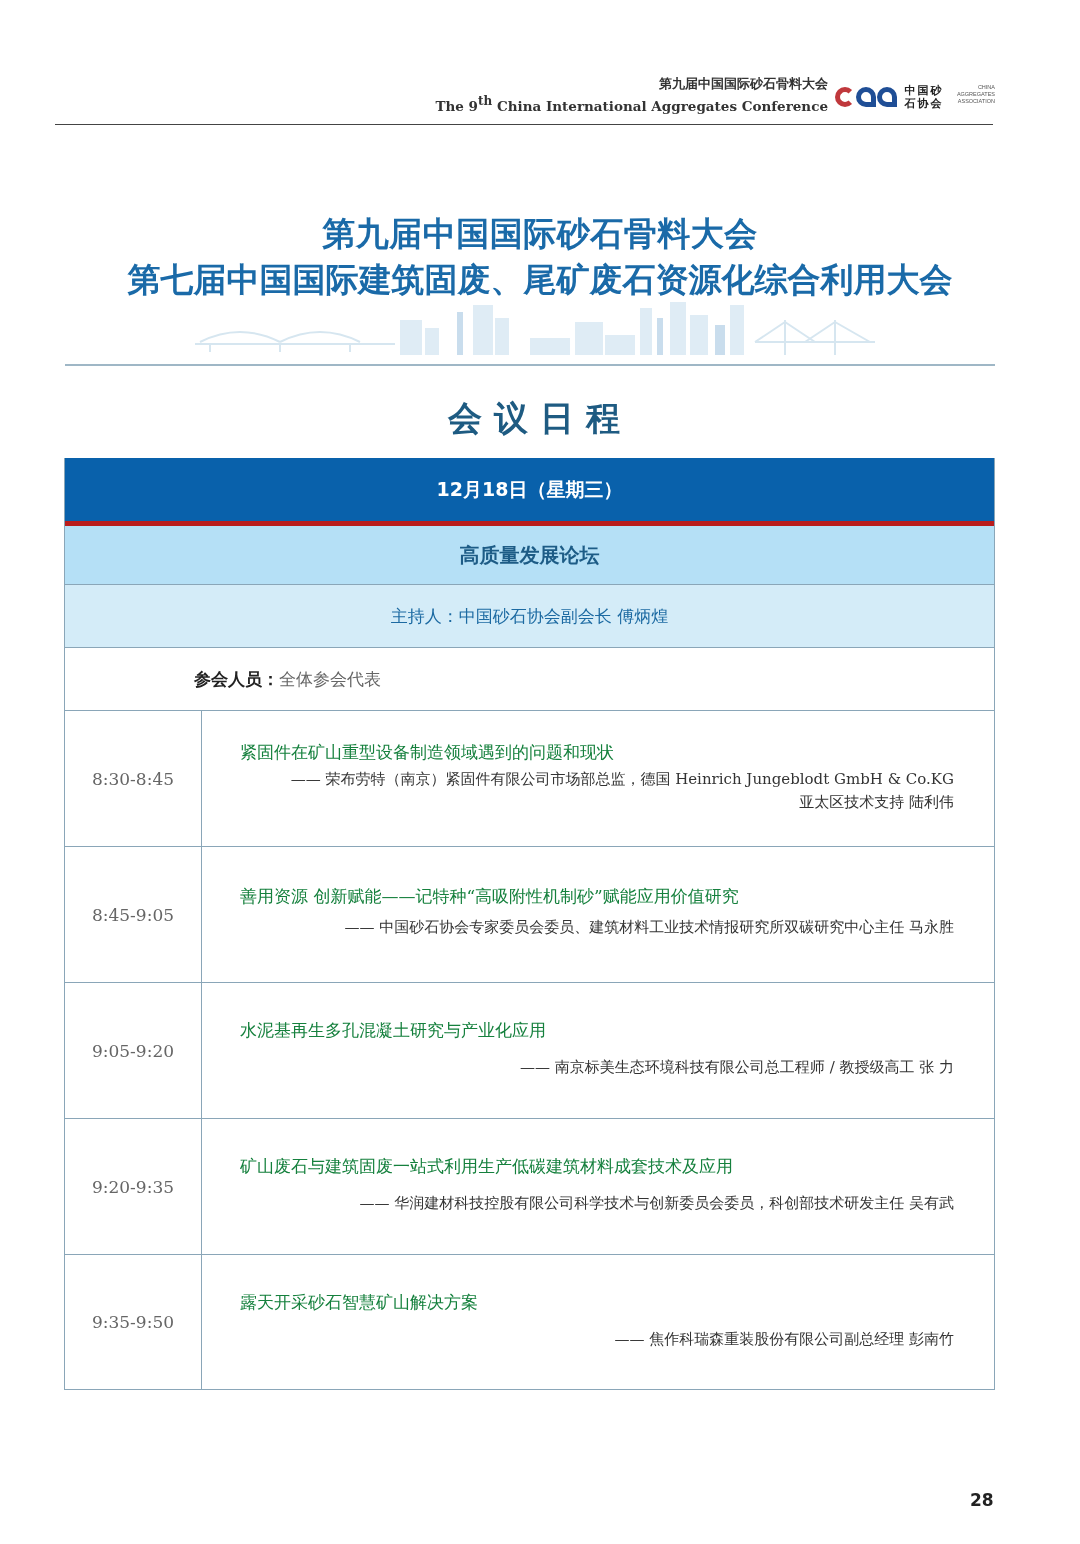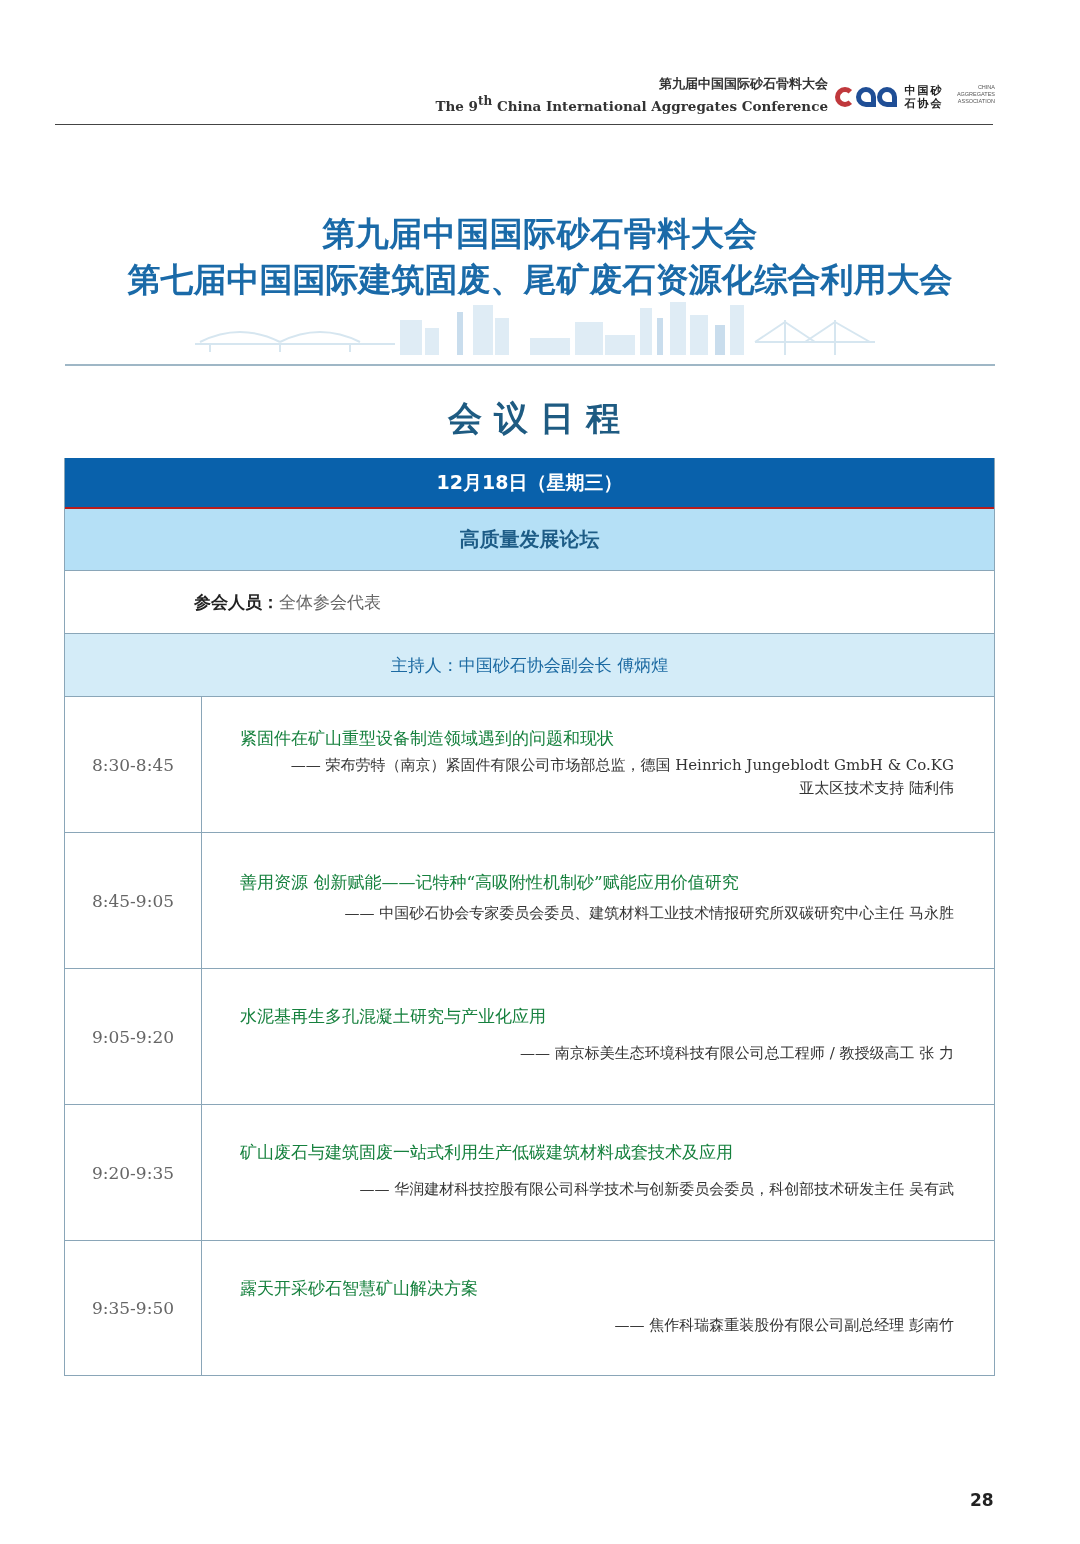--- a/index.html
+++ b/index.html
@@ -27,22 +27,22 @@
 
   
   .skyline { position: absolute; left: 195px; top: 300px; width: 680px; height: 62px; }
   .title-rule { position: absolute; left: 65px; top: 364px; width: 930px; height: 2px; background: #9fb7c6; }
 
   .agenda-title { position: absolute; top: 396px; left: 0; width: 1080px; text-align: center; font-family: "DejaVu Serif", serif; font-size: 34px; color: #1e5b82; letter-spacing: 12px; font-weight: bold; }
 
   
   .tbl { position: absolute; left: 64px; top: 458px; width: 931px; border: 1px solid #8aa6b8; border-top: none; }
   .row { border-top: 1px solid #8aa6b8; position: relative; }
-  .row-date { height: 49px; background: #0961ab; color: #ffffff; display: flex; align-items: center; justify-content: center; font-size: 19px; font-weight: bold; border-top: none; }
-  .row-forum { height: 63px; background: #b5e0f6; display: flex; align-items: center; justify-content: center; font-size: 20px; color: #1d5c86; font-weight: bold; border-top: 2px solid #b91c1c; }
+  .row-date { height: 63px; background: #0961ab; color: #ffffff; display: flex; align-items: center; justify-content: center; font-size: 19px; font-weight: bold; border-top: none; }
+  .row-forum { height: 63px; background: #b5e0f6; display: flex; align-items: center; justify-content: center; font-size: 20px; color: #1d5c86; font-weight: bold; border-top: 5px solid #b91c1c; }
   .row-info { height: 63px; display: flex; align-items: center; padding-left: 129px; font-size: 17px; color: #555; }
   .row-info .lbl { font-weight: bold; color: #222; }
   .row-info .val { color: #666; }
   .row-host { height: 63px; background: #d4ecf8; display: flex; align-items: center; justify-content: center; font-size: 17px; color: #1c6aa2; }
   .row-talk { height: 136px; display: flex; }
   .row-talk .time { width: 137px; border-right: 1px solid #8aa6b8; display: flex; align-items: center; justify-content: center; font-family: "DejaVu Serif", serif; font-size: 17px; color: #666; }
   .row-talk .body { flex: 1; padding: 28px 40px 0 38px; position: relative; }
   .row-talk .topic { font-family: "DejaVu Serif", serif; font-size: 17px; color: #15803d; line-height: 26px; }
   .row-talk .speaker { font-family: "DejaVu Serif", serif; font-size: 15px; color: #333; text-align: right; line-height: 24px; margin-top: 6px; }
   .row-talk .speaker2 { font-family: "DejaVu Serif", serif; font-size: 15px; color: #333; text-align: right; line-height: 22px; }
@@ -104,25 +104,25 @@
     <rect x="535" y="5" width="14" height="50"></rect>
   </g>
 </svg>
 <div class="title-rule"></div>
 
 <div class="agenda-title">会议日程</div>
 
 <div class="tbl">
   <div class="row row-date">12月18日（星期三）</div>
   <div class="row row-forum">高质量发展论坛</div>
+  <div class="row row-host">主持人：中国砂石协会副会长  傅炳煌</div>
   <div class="row row-info">
     <span class="lbl">参会人员：</span>
     <span class="val">全体参会代表</span>
   </div>
-  <div class="row row-host">主持人：中国砂石协会副会长  傅炳煌</div>
 
   <div class="row row-talk">
     <div class="time">8:30-8:45</div>
     <div class="body">
       <div class="topic">紧固件在矿山重型设备制造领域遇到的问题和现状</div>
       <div class="speaker" style="margin-top:2px;">—— 荣布劳特（南京）紧固件有限公司市场部总监，德国 Heinrich Jungeblodt GmbH &amp; Co.KG</div>
       <div class="speaker2">亚太区技术支持  陆利伟</div>
     </div>
   </div>
 

